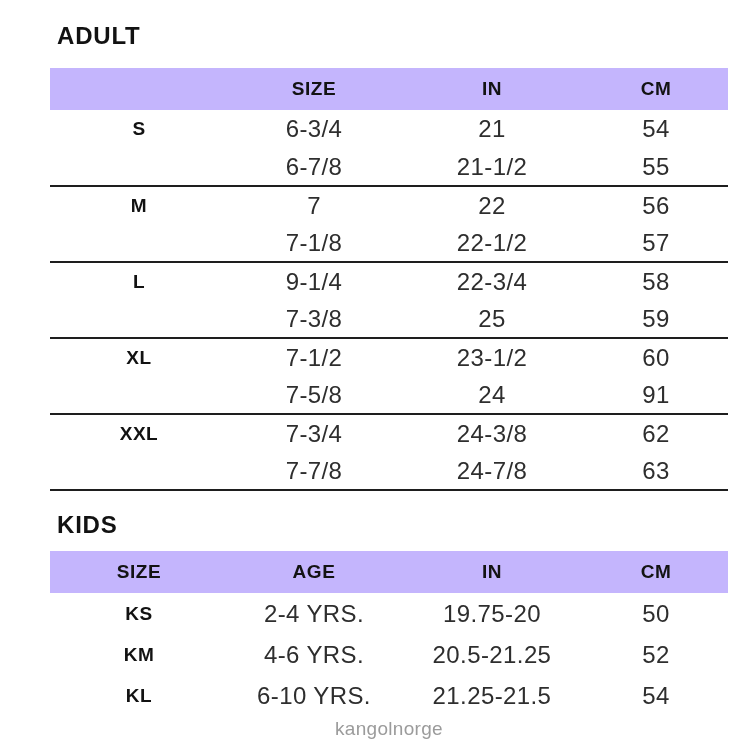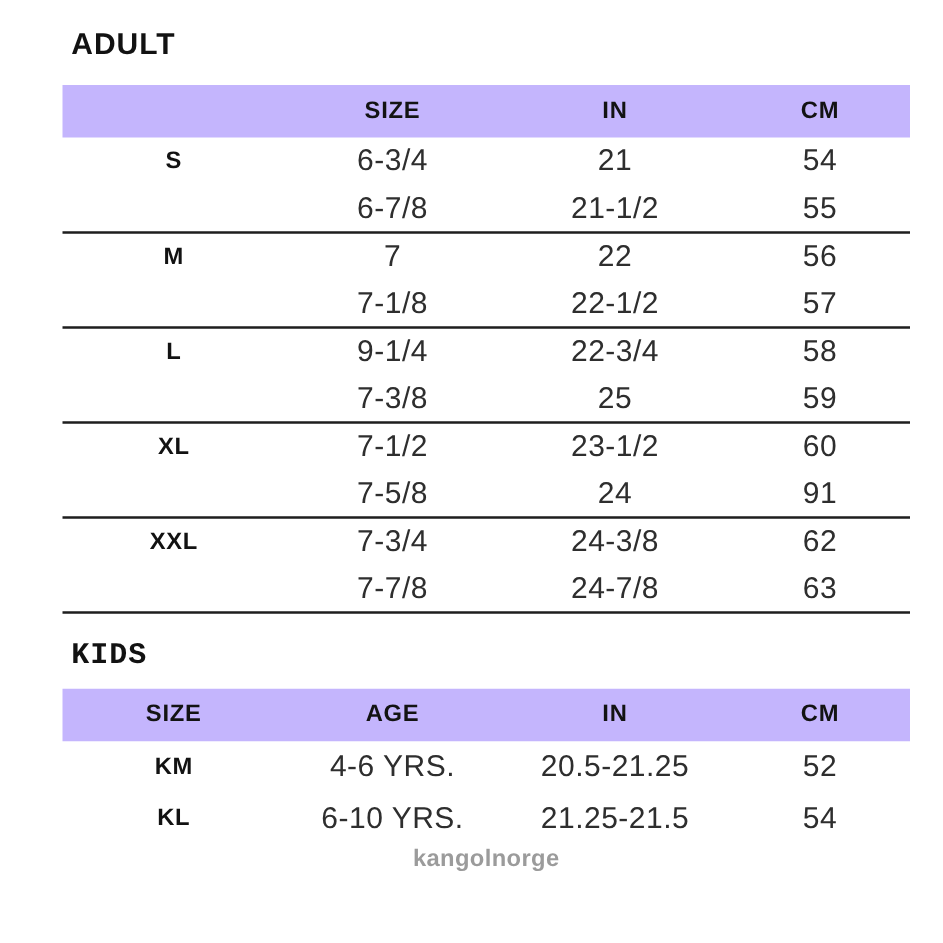--- a/index.html
+++ b/index.html
@@ -9,21 +9,21 @@
     font-family: "Liberation Sans", sans-serif;
     overflow: hidden;
   }
   .container { width: 678px; margin-left: 50px; padding-top: 24px; }
 
   .section-title {
     font-size: 24px; font-weight: 800; color: #121212;
     letter-spacing: 0.8px; line-height: 1; padding-left: 7px;
   }
   .adult-title { margin-bottom: 20px; }
-  .kids-title { margin-top: 22px; margin-bottom: 14px; font-family: Liberation Mono, monospace; }
+  .kids-title { margin-top: 22px; margin-bottom: 14px; }
 
   table { width: 678px; border-collapse: collapse; table-layout: fixed; }
   col.c1 { width: 178px; } col.c2 { width: 172px; }
   col.c3 { width: 184px; } col.c4 { width: 144px; }
 
   thead th {
     background: #c4b5fd; height: 42px;
     font-size: 19px; font-weight: 700; color: #131313;
     letter-spacing: 0.6px; text-align: center; vertical-align: middle;
   }
@@ -34,21 +34,21 @@
     letter-spacing: 0.4px; height: 38px;
   }
   .row-label { font-size: 19px; font-weight: 700; color: #121212; letter-spacing: 0.5px; }
 
   .adult-table tbody { border-bottom: 2px solid #1e1e1e; }
 
   .kids-table td, .kids-table tbody th { height: 41px; }
 
   .footer {
     text-align: center; margin-top: 2px;
-    font-size: 19px; color: #9b9b9b; letter-spacing: 0.3px; font-weight: bold;
+    font-size: 19px; color: #9b9b9b; letter-spacing: 0.3px;
   }
 </style>
 </head>
 <body>
 
 <div class="container">
 
   <section>
     <h2 class="section-title adult-title">ADULT</h2>
 
@@ -158,20 +158,26 @@
       <thead>
         <tr>
           <th>SIZE</th>
           <th>AGE</th>
           <th>IN</th>
           <th>CM</th>
         </tr>
       </thead>
       <tbody>
         <tr>
+          <th class="row-label">KS</th>
+          <td>2-4 YRS.</td>
+          <td>19.75-20</td>
+          <td>50</td>
+        </tr>
+        <tr>
           <th class="row-label">KM</th>
           <td>4-6 YRS.</td>
           <td>20.5-21.25</td>
           <td>52</td>
         </tr>
         <tr>
           <th class="row-label">KL</th>
           <td>6-10 YRS.</td>
           <td>21.25-21.5</td>
           <td>54</td>

